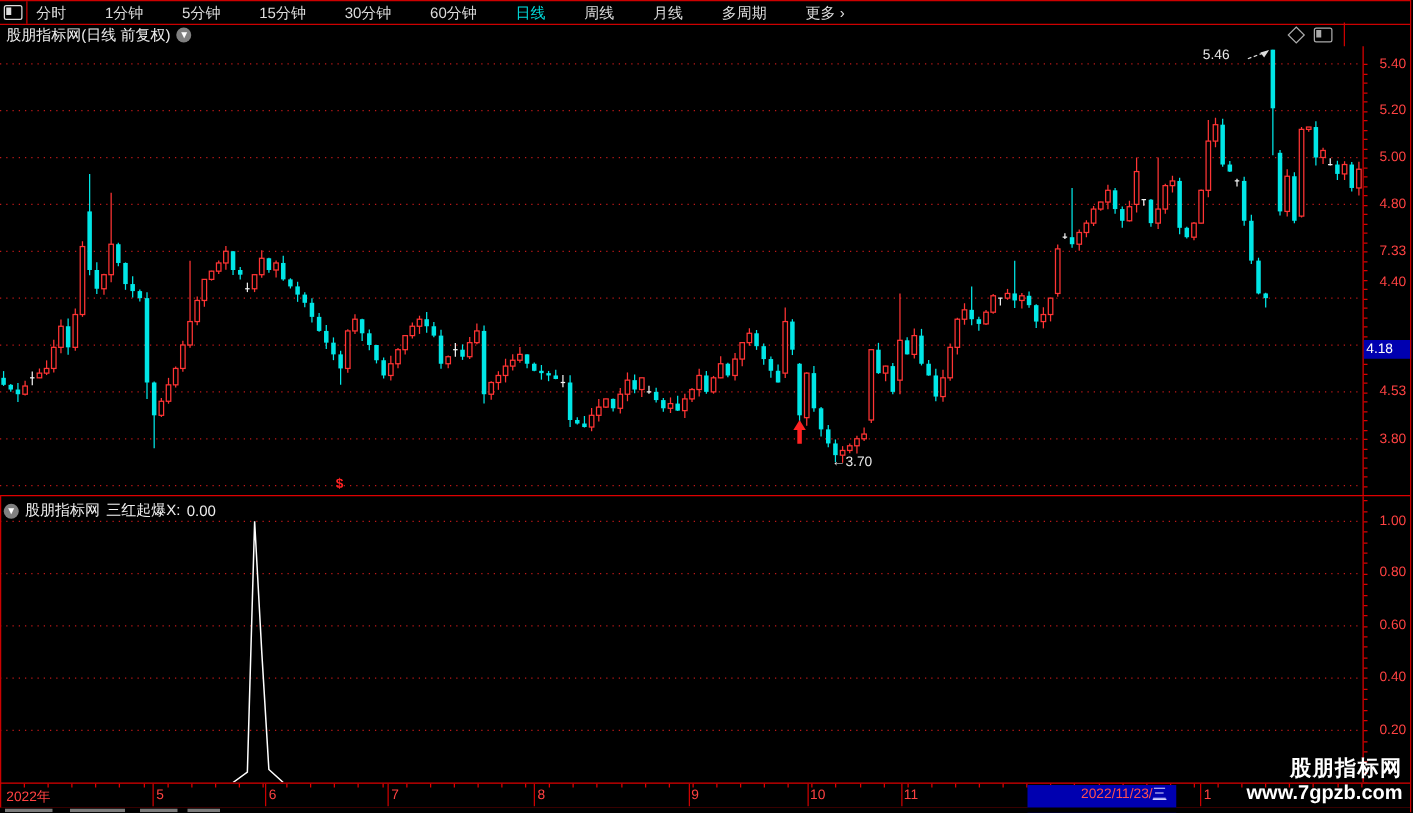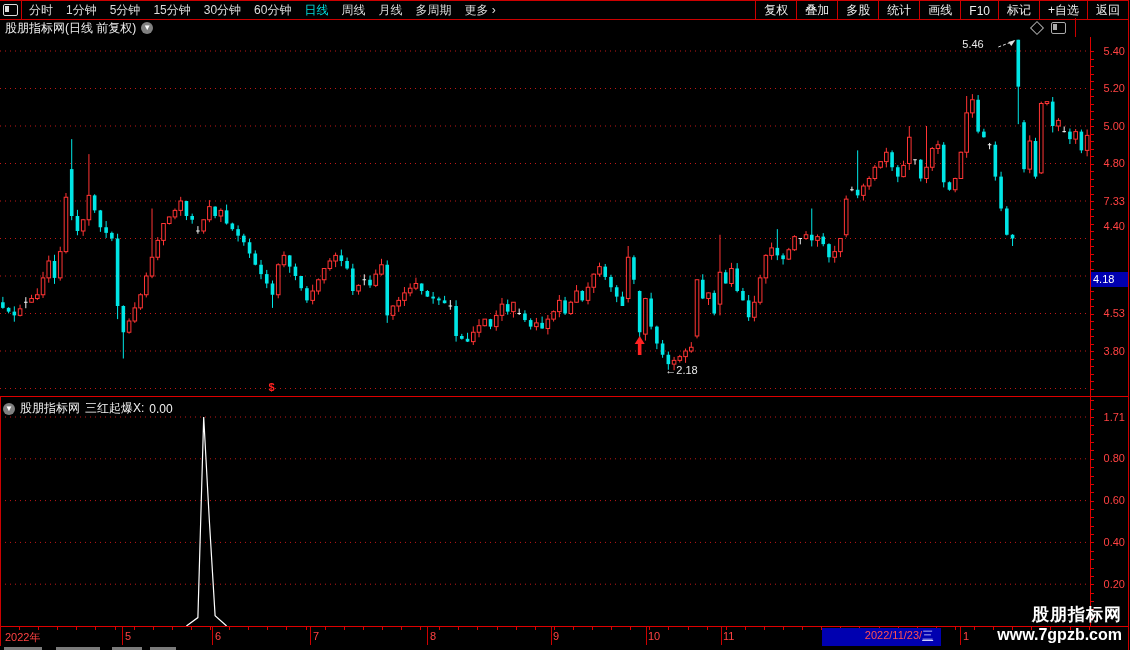--- a/index.html
+++ b/index.html
@@ -4,21 +4,21 @@
 <style>
   html,body{margin:0;padding:0;background:#000;}
   #app{position:relative;width:1130px;height:650px;background:#000;overflow:hidden;
        font-family:"Liberation Sans","DejaVu Sans",sans-serif;-webkit-font-smoothing:none;}
   
   #toolbar{position:absolute;left:0;top:0;width:1128px;height:18px;background:#000;
            border-top:1px solid #c00;border-bottom:1px solid #c00;display:flex;align-items:center;}
   #tb-iconbox{width:21px;height:18px;border-right:1px solid #c00;display:flex;align-items:center;justify-content:center;flex:0 0 auto;}
   .winicon{position:relative;width:13px;height:10px;border:1px solid #ddd;border-radius:2px;}
   .winicon .fill{position:absolute;left:1px;top:1px;width:4px;height:6px;background:#ddd;}
-  #tb-left{display:flex;align-items:center;gap:13px;padding-left:7px;flex:1 1 auto;}
+  #tb-left{display:flex;align-items:center;gap:31px;padding-left:7px;flex:1 1 auto;}
   .tb-item{color:#ddd;font-size:12px;white-space:nowrap;cursor:default;}
   .tb-item.active{color:#00dcdc;}
   #tb-right{display:flex;align-items:stretch;flex:0 0 auto;height:18px;}
   .tbr-item{color:#eee;font-size:12px;padding:1px 8px 0 8px;border-left:1px solid #c00;display:flex;align-items:center;white-space:nowrap;}
   
   #titlebar{position:absolute;left:0;top:19px;width:1128px;height:18px;display:flex;align-items:center;}
   #title-text{color:#eee;font-size:12px;padding-left:5px;}
   .circ-ico{width:12px;height:12px;border-radius:50%;background:#808080;color:#fff;font-size:8px;line-height:12px;
             text-align:center;margin-left:5px;flex:0 0 auto;}
   #title-icons{position:absolute;right:62px;top:3px;display:flex;align-items:center;gap:9px;}
@@ -73,31 +73,20 @@
         <span class="tb-item">1分钟</span>
         <span class="tb-item">5分钟</span>
         <span class="tb-item">15分钟</span>
         <span class="tb-item">30分钟</span>
         <span class="tb-item">60分钟</span>
         <span class="tb-item active">日线</span>
         <span class="tb-item">周线</span>
         <span class="tb-item">月线</span>
         <span class="tb-item">多周期</span>
         <span class="tb-item">更多 ›</span>
-      </div>
-    <div id="tb-right">
-        <span class="tbr-item">复权</span>
-        <span class="tbr-item">叠加</span>
-        <span class="tbr-item">多股</span>
-        <span class="tbr-item">统计</span>
-        <span class="tbr-item">画线</span>
-        <span class="tbr-item">F10</span>
-        <span class="tbr-item">标记</span>
-        <span class="tbr-item">+自选</span>
-        <span class="tbr-item">返回</span>
       </div>
   </div>
 
   <div id="titlebar">
     <span id="title-text">股朋指标网(日线 前复权)</span>
     <span class="circ-ico">▼</span>
     <div id="title-icons">
       <span class="diamond"></span>
       <span class="winicon" style="border-color:#aaa;">
           <span class="fill" style="background:#aaa;"></span>
@@ -494,21 +483,21 @@
         <line x1="1075.657894736842" y1="92.01355809897376" x2="1075.657894736842" y2="106.96006354135" stroke="#ff3434" stroke-width="1"></line>
         <rect x="1073.8578947368421" y="94.62500000000011" width="3.6" height="7.5" fill="#000" stroke="#ff3434" stroke-width="1"></rect>
         <line x1="1081.3947368421052" y1="92.52017132429422" x2="1081.3947368421052" y2="116.17060312649329" stroke="#00e6e6" stroke-width="1"></line>
         <rect x="1079.5947368421052" y="94.62500000000011" width="3.6" height="18.74999999999993" fill="#00e6e6"></rect>
         <line x1="1087.1315789473686" y1="92.45675179292128" x2="1087.1315789473686" y2="119.31681473107707" stroke="#ff3434" stroke-width="1"></line>
         <rect x="1085.3315789473686" y="98.37500000000003" width="3.6" height="15.000000000000014" fill="#000" stroke="#ff3434" stroke-width="1"></rect>
         <polygon points="634.6578947368421,307 644.6578947368421,307 639.6578947368421,299" fill="#ff2222"></polygon>
         <rect x="637.8578947368421" y="306" width="3.6" height="12" fill="#ff2222"></rect>
         <line x1="998.2894736842104" y1="10" x2="1014.2894736842104" y2="4" stroke="#ddd" stroke-width="1" stroke-dasharray="3 2"></line>
         <polygon points="1015.2894736842104,3 1008.2894736842104,5 1011.2894736842104,9" fill="#ddd"></polygon>
-      </svg><div class="anno" style="left:962.2894736842104px;top:1px;">5.46</div><div class="anno" style="left:665.3421052631578px;top:326.75000000000006px;">←2.18</div><div class="" style="position:absolute;left:268.49999999999994px;top:344px;color:#ff2222;font-size:11px;font-weight:bold;">$</div></div>
+      </svg><div class="anno" style="left:962.2894736842104px;top:1px;">5.46</div><div class="anno" style="left:665.3421052631578px;top:326.75000000000006px;">←3.70</div><div class="" style="position:absolute;left:268.49999999999994px;top:344px;color:#ff2222;font-size:11px;font-weight:bold;">$</div></div>
   <div id="main-axis">
       <div class="tick" style="top:14.0px"></div>
       <div class="tick" style="top:21.5px"></div>
       <div class="tick" style="top:29.0px"></div>
       <div class="tick" style="top:36.5px"></div>
       <div class="tick" style="top:44.0px"></div>
       <div class="tick" style="top:51.5px"></div>
       <div class="tick" style="top:59.0px"></div>
       <div class="tick" style="top:66.5px"></div>
       <div class="tick" style="top:74.0px"></div>
@@ -600,21 +589,21 @@
       <div class="tick" style="top:170.5px"></div>
       <div class="tick" style="top:178.8px"></div>
       <div class="tick" style="top:187.2px"></div>
       <div class="tick" style="top:195.6px"></div>
       <div class="tick" style="top:203.9px"></div>
       <div class="tick" style="top:212.3px"></div>
       <div class="tick" style="top:220.6px"></div>
       <div class="tick" style="top:229.0px"></div>
       <div class="tick" style="top:11.6px"></div>
       <div class="tick" style="top:3.3px"></div>
-      <div class="axis-lab" style="top:14.5px">1.71</div>
+      <div class="axis-lab" style="top:14.5px">1.00</div>
       <div class="axis-lab" style="top:56.3px">0.80</div>
       <div class="axis-lab" style="top:98.1px">0.60</div>
       <div class="axis-lab" style="top:139.9px">0.40</div>
       <div class="axis-lab" style="top:181.7px">0.20</div>
     </div>
 
   <div id="time-axis">
       <div class="t-tick" style="left:19px"></div>
       <div class="t-tick" style="left:38px"></div>
       <div class="t-tick" style="left:57px"></div>

